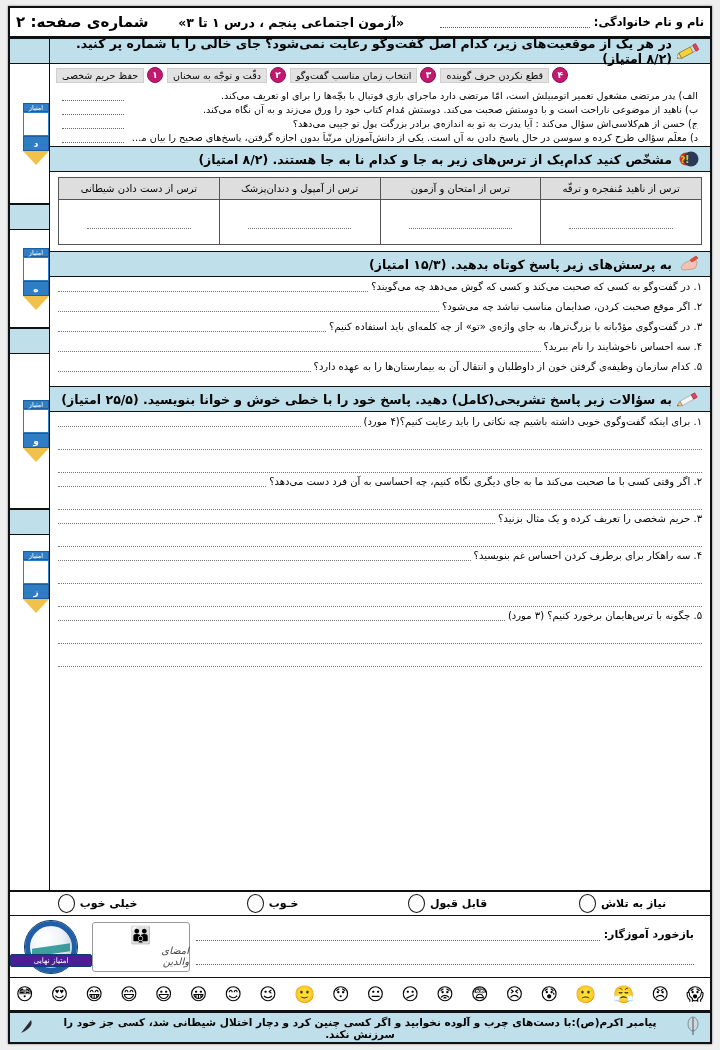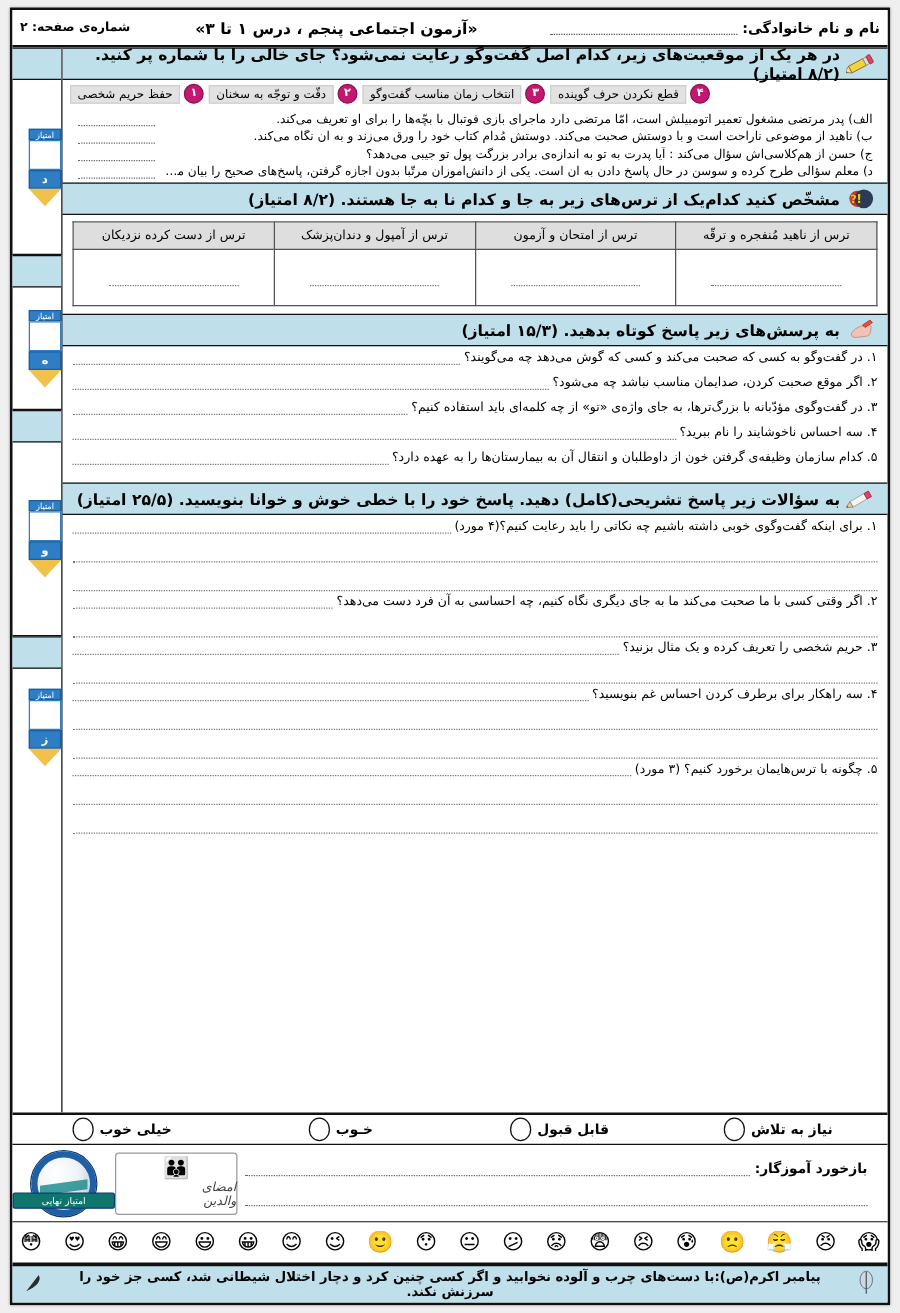--- a/index.html
+++ b/index.html
@@ -40,21 +40,21 @@
   .hdr .name-label{white-space:nowrap;}
   .hdr .dots{
     flex:0 0 150px;
     border-bottom:1px dotted #555;
     height:11px;margin:0 4px 0 6px;
   }
   .hdr .title{
     flex:1;text-align:center;font-size:12.5px;font-weight:bold;
     letter-spacing:0px;
   }
-  .hdr .pageno{white-space:nowrap;font-size:10px;}
+  .hdr .pageno{white-space:nowrap;font-size:15px;}
 
   
   .body-wrap{flex:1 1 auto;display:flex;flex-direction:row;min-height:0;}
   .content{flex:1 1 auto;display:flex;flex-direction:column;min-width:0;}
   .railcol{
     flex:0 0 40px;
     border-right:1px solid #111;
     display:flex;flex-direction:column;
     box-sizing:border-box;
   }
@@ -191,21 +191,21 @@
   .seal .ring{
     width:52px;height:52px;border-radius:50%;
     background:radial-gradient(circle at 35% 30%,#ffffff 0%,#eef3f7 45%,#cfd9e2 70%,#b9c6d3 100%);
     border:5px solid #1e5fa8;
     box-sizing:border-box;
     position:relative;
     box-shadow:0 0 0 1px #103a6b;
   }
   .seal .band{
     position:absolute;bottom:8px;left:-6px;right:-6px;
-    background:#0f766e;color:#fff;
+    background:#4c1d95;color:#fff;
     font-size:7.5px;text-align:center;
     padding:1px 0;border-radius:2px;
     border:1px solid #0e3a74;
   }
   .seal .teal{
     position:absolute;left:2px;right:2px;bottom:14px;height:8px;
     background:#1f8e8e;transform:skewY(-8deg);opacity:.85;
   }
 
   
@@ -346,21 +346,21 @@
           <span class="sec-text">مشخّص کنید کدام‌یک از ترس‌های زیر به جا و کدام نا به جا هستند. (۸/۲ امتیاز)</span>
         </div>
 
         <div class="tblwrap">
           <table class="fears">
             <thead>
               <tr>
                 <th>ترس از ناهید مُنفجره و ترقّه</th>
                 <th>ترس از امتحان و آزمون</th>
                 <th>ترس از آمپول و دندان‌پزشک</th>
-                <th>ترس از دست کرده نزدیکان</th>
+                <th>ترس از دست دادن شیطانی</th>
               </tr>
             </thead>
             <tbody>
               <tr>
                 <td>
                     <div class="dline"></div>
                   </td>
                 <td>
                     <div class="dline"></div>
                   </td>

